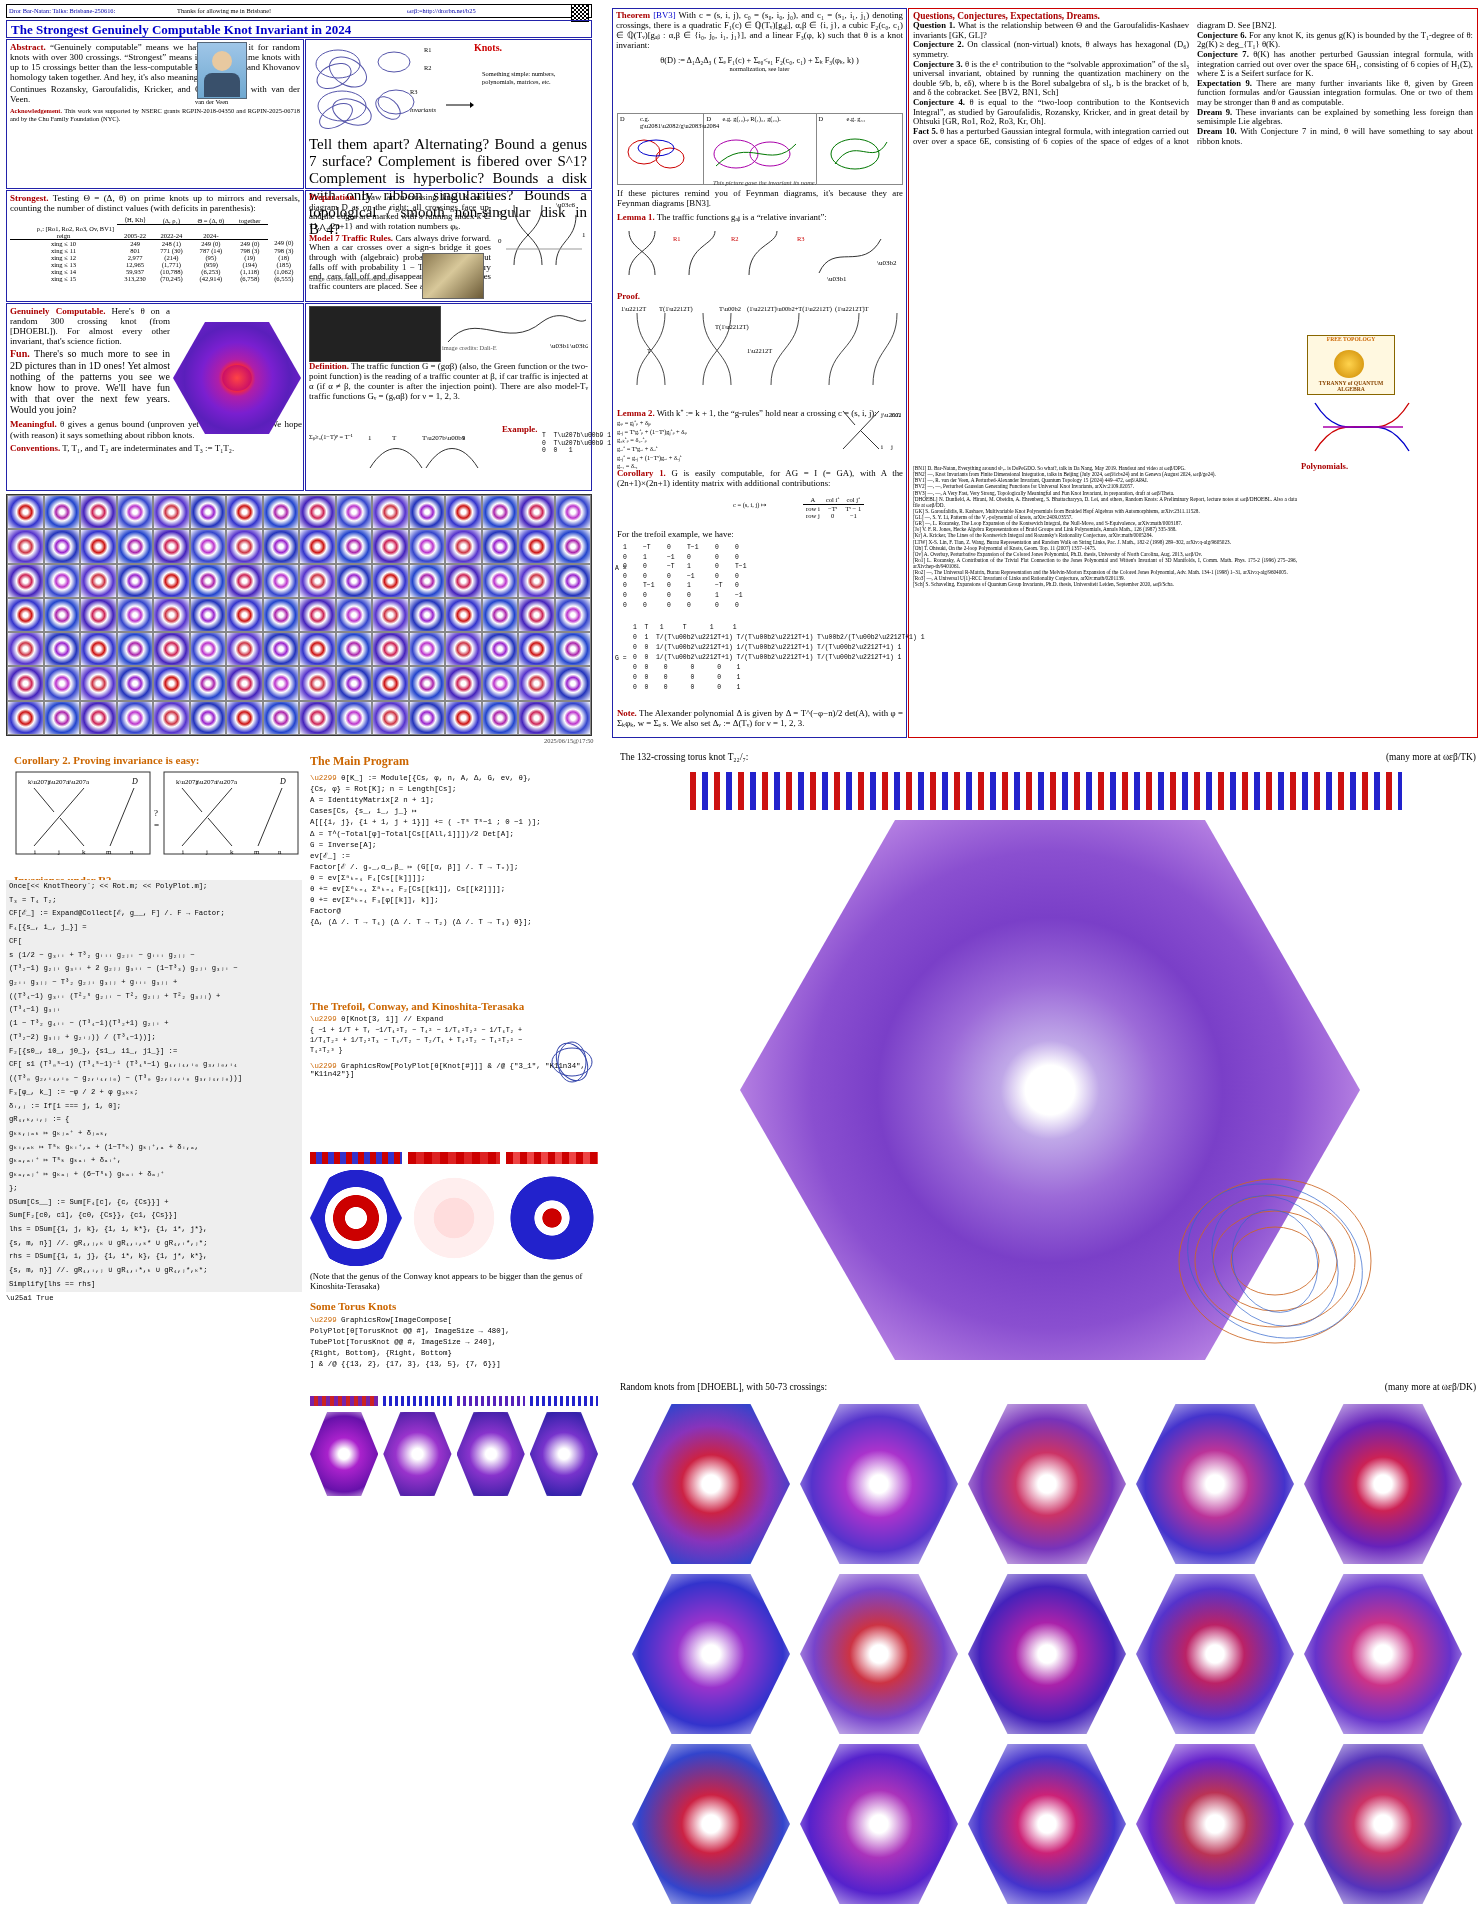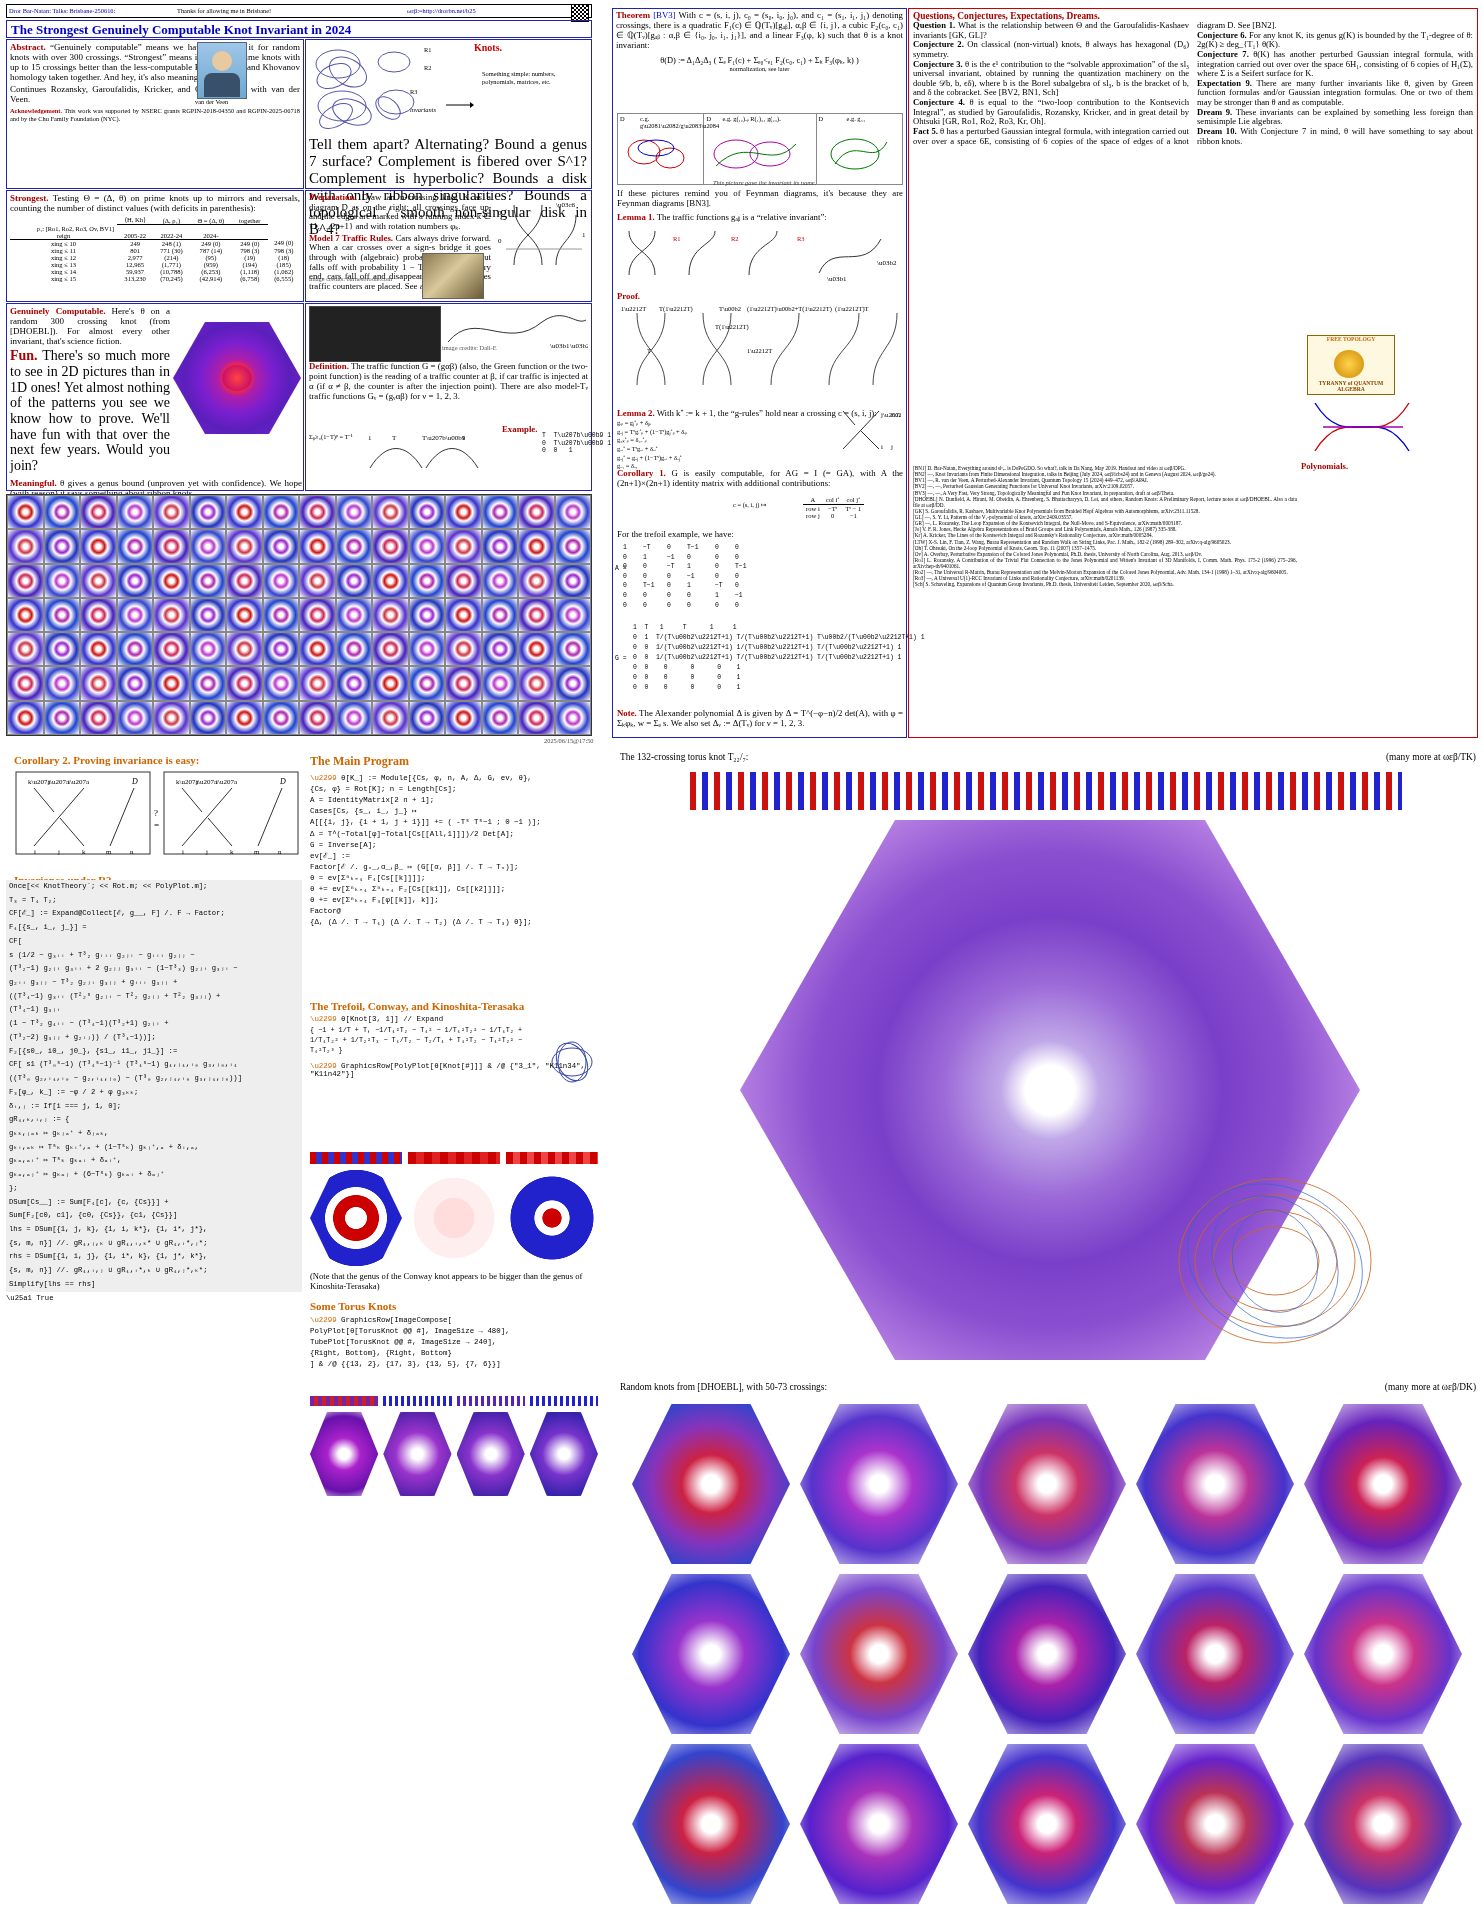--- a/index.html
+++ b/index.html
@@ -179,21 +179,21 @@
           </tr>
     </tbody>
       </table>
   </div>
 
   <div class="abs bx" style="left:6px;top:303px;width:298px;height:188px;padding:2px 3px;">
     <div class="just" style="font-size:9px;line-height:1.12;width:160px;">
       <span class="bold dkred">Genuinely Computable.</span>
       <span>Here's θ on a random 300 crossing knot (from [DHOEBL]). For almost every other invariant, that's science fiction.</span>
     </div>
-    <div class="just" style="font-size:14px;line-height:1.12;width:160px;margin-top:2px;">
+    <div class="just" style="font-size:10px;line-height:1.12;width:160px;margin-top:2px;">
       <span class="bold dkred">Fun.</span>
       <span>There's so much more to see in 2D pictures than in 1D ones! Yet almost nothing of the patterns you see we know how to prove. We'll have fun with that over the next few years. Would you join?</span>
     </div>
     <div class="just" style="font-size:9px;line-height:1.12;width:292px;margin-top:4px;">
       <span class="bold dkred">Meaningful.</span>
       <span>θ gives a genus bound (unproven yet with confidence). We hope (with reason) it says something about ribbon knots.</span>
     </div>
     <div class="just" style="font-size:9px;line-height:1.12;width:292px;margin-top:3px;">
       <span class="bold dkred">Conventions.</span>
       <span>T, T₁, and T₂ are indeterminates and T₃ := T₁T₂.</span>

